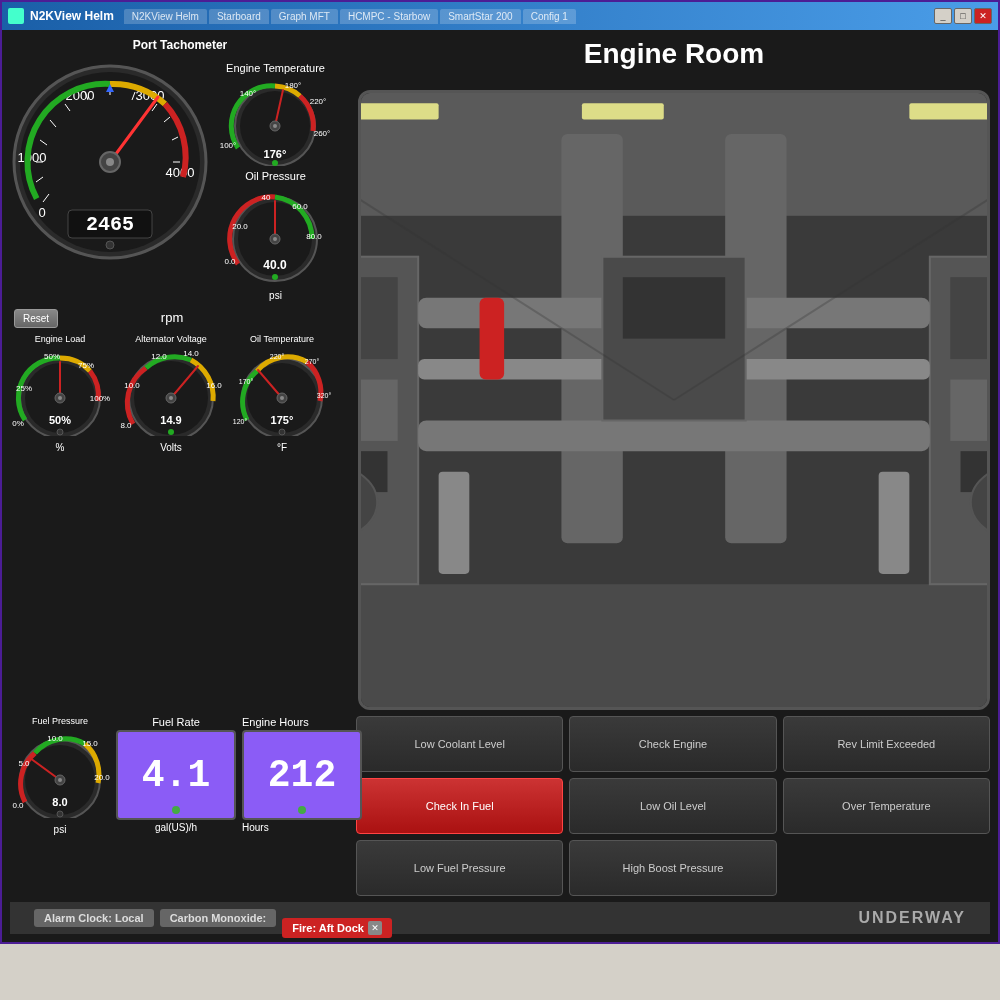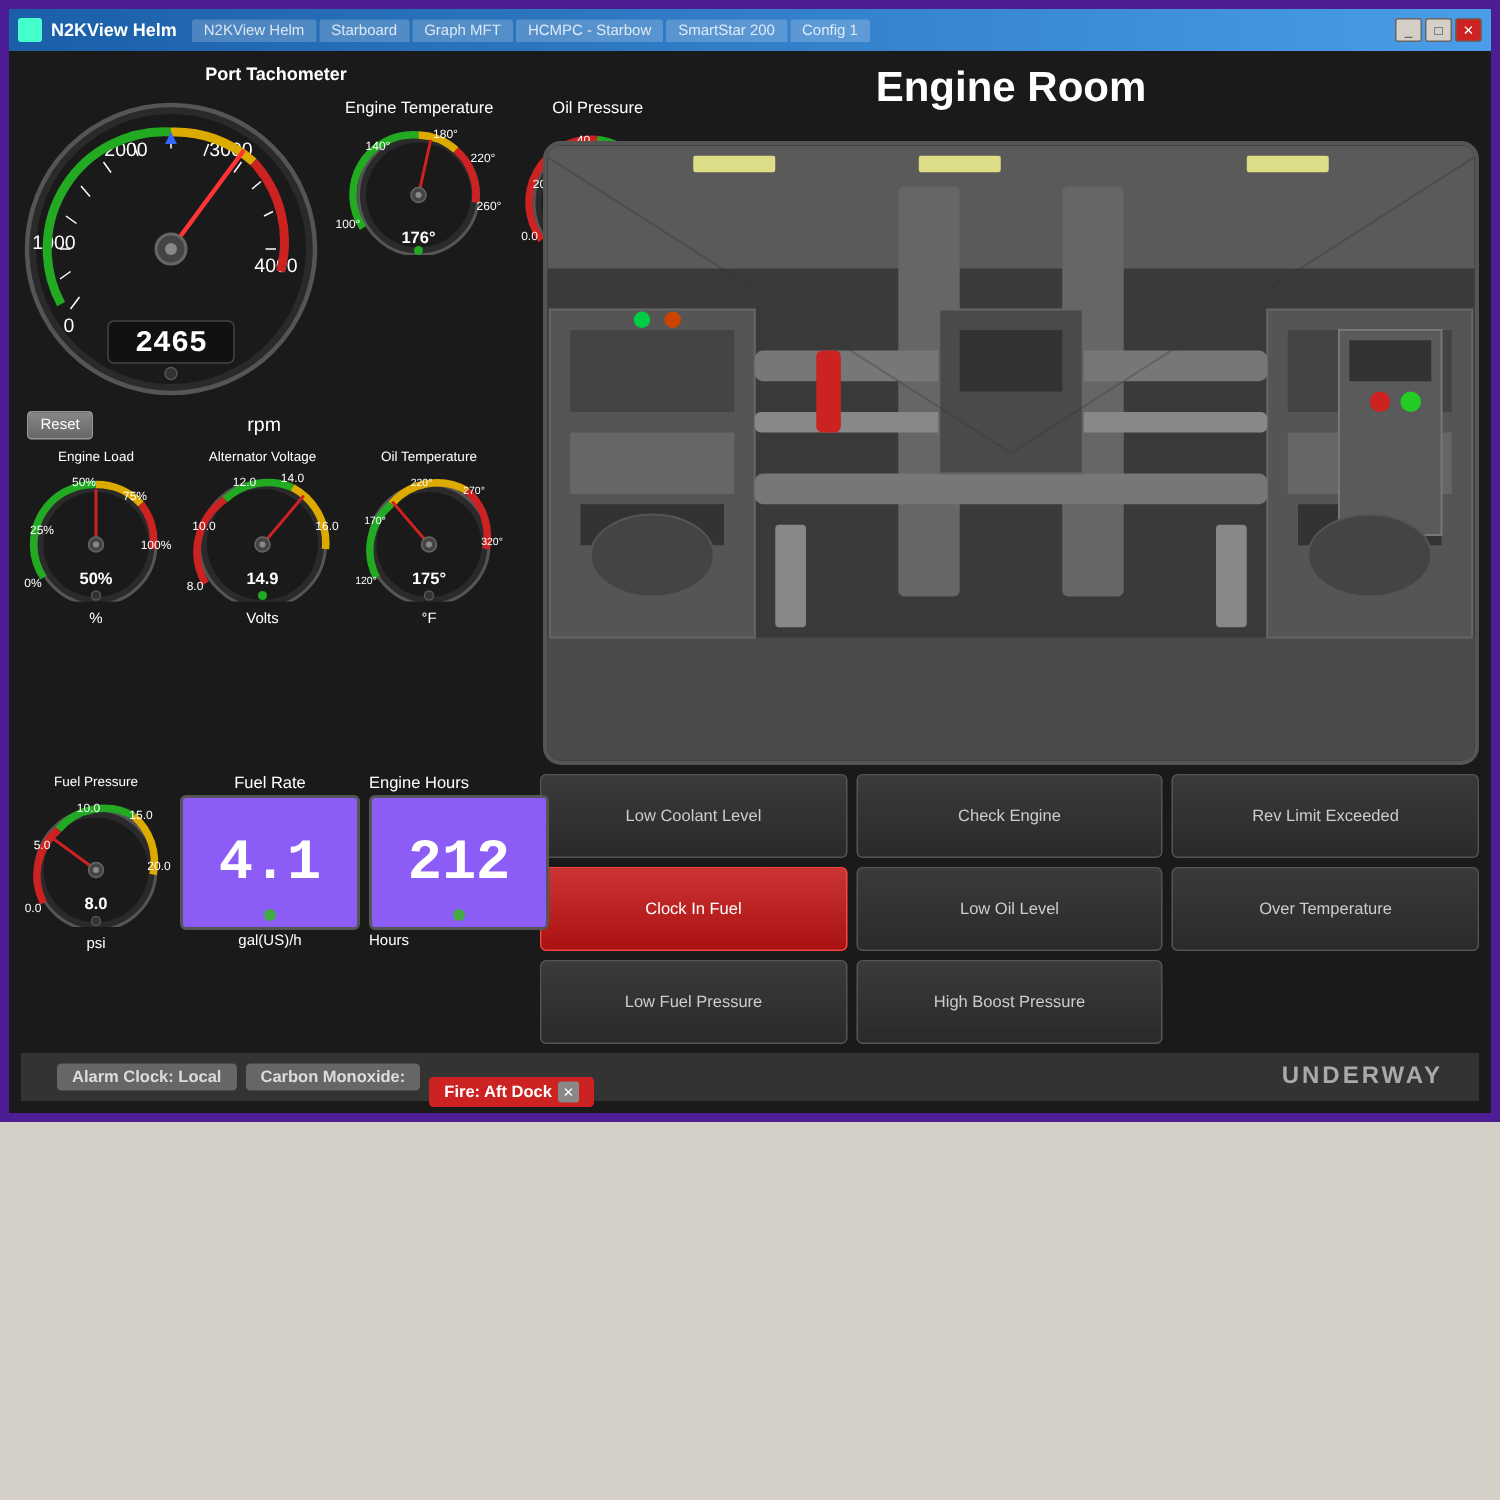--- a/index.html
+++ b/index.html
@@ -7,23 +7,23 @@
       width: 1000px;
       height: 1000px;
       background: #d4d0c8;
       font-family: Arial, sans-serif;
       overflow: hidden;
     }
 
     
     .window-chrome {
       width: 1000px;
-      height: 748px;
+      height: 944px;
       background: #ece9d8;
-      border: 6px solid #4c1d95;
+      border: 2px solid #4c1d95;
       display: flex;
       flex-direction: column;
     }
 
     .title-bar {
       background: linear-gradient(to right, #1a5fa8, #4a9de8);
       height: 28px;
       display: flex;
       align-items: center;
       justify-content: space-between;
@@ -310,21 +310,21 @@
       font-size: 10px;
       padding: 3px 8px;
       border-radius: 3px;
       cursor: pointer;
       align-self: flex-start;
       margin-top: 2px;
     }
 
     .tach-right {
       display: flex;
-      flex-direction: row;
+      flex-direction: column;
       gap: 4px;
     }
   </style>
 </head>
 <body>
 
 <div class="window-chrome">
 
   <div class="title-bar">
     <div class="title-bar-left">
@@ -648,21 +648,21 @@
             </div>
             <div style="color:white; font-size:10px;">Hours</div>
           </div>
         </div>
       </div>
 
       <div class="alarm-grid">
         <button class="alarm-btn">Low Coolant Level</button>
         <button class="alarm-btn">Check Engine</button>
         <button class="alarm-btn">Rev Limit Exceeded</button>
-        <button class="alarm-btn active-alarm">Clock In Fuel</button>
+        <button class="alarm-btn active-alarm">Check In Fuel</button>
         <button class="alarm-btn">Low Oil Level</button>
         <button class="alarm-btn">Over Temperature</button>
         <button class="alarm-btn">Low Fuel Pressure</button>
         <button class="alarm-btn">High Boost Pressure</button>
       </div>
     </div>
 
     <div class="status-bar">
       <span class="status-badge badge-gray">Alarm Clock: Local</span>
       <span class="status-badge badge-gray">Carbon Monoxide:</span>

